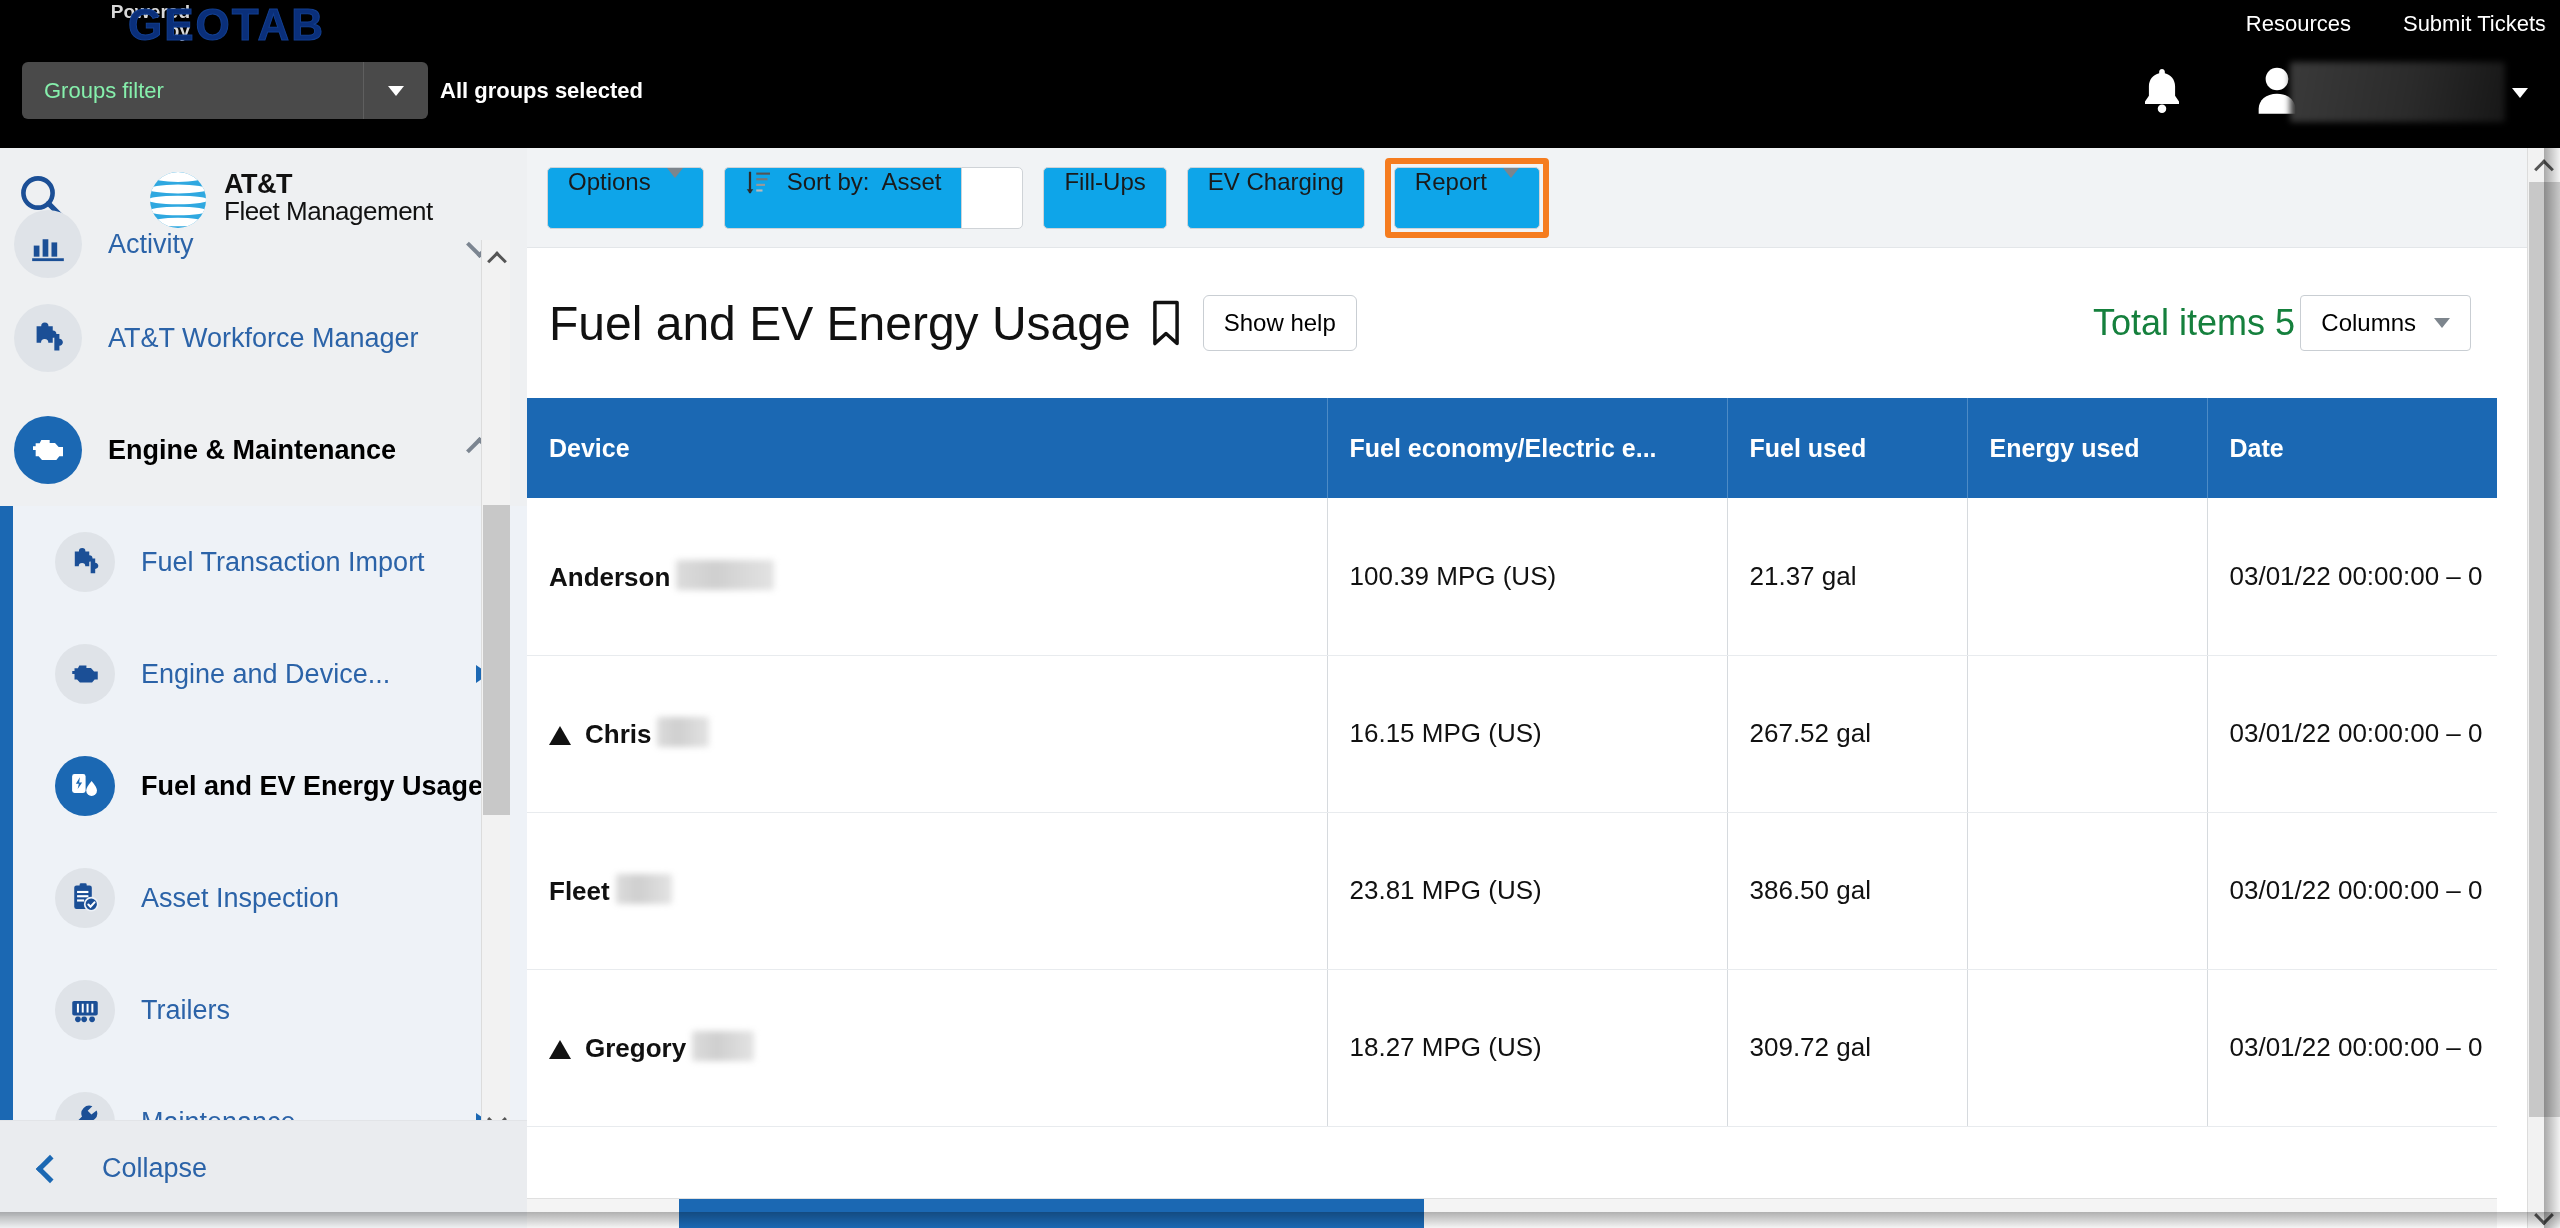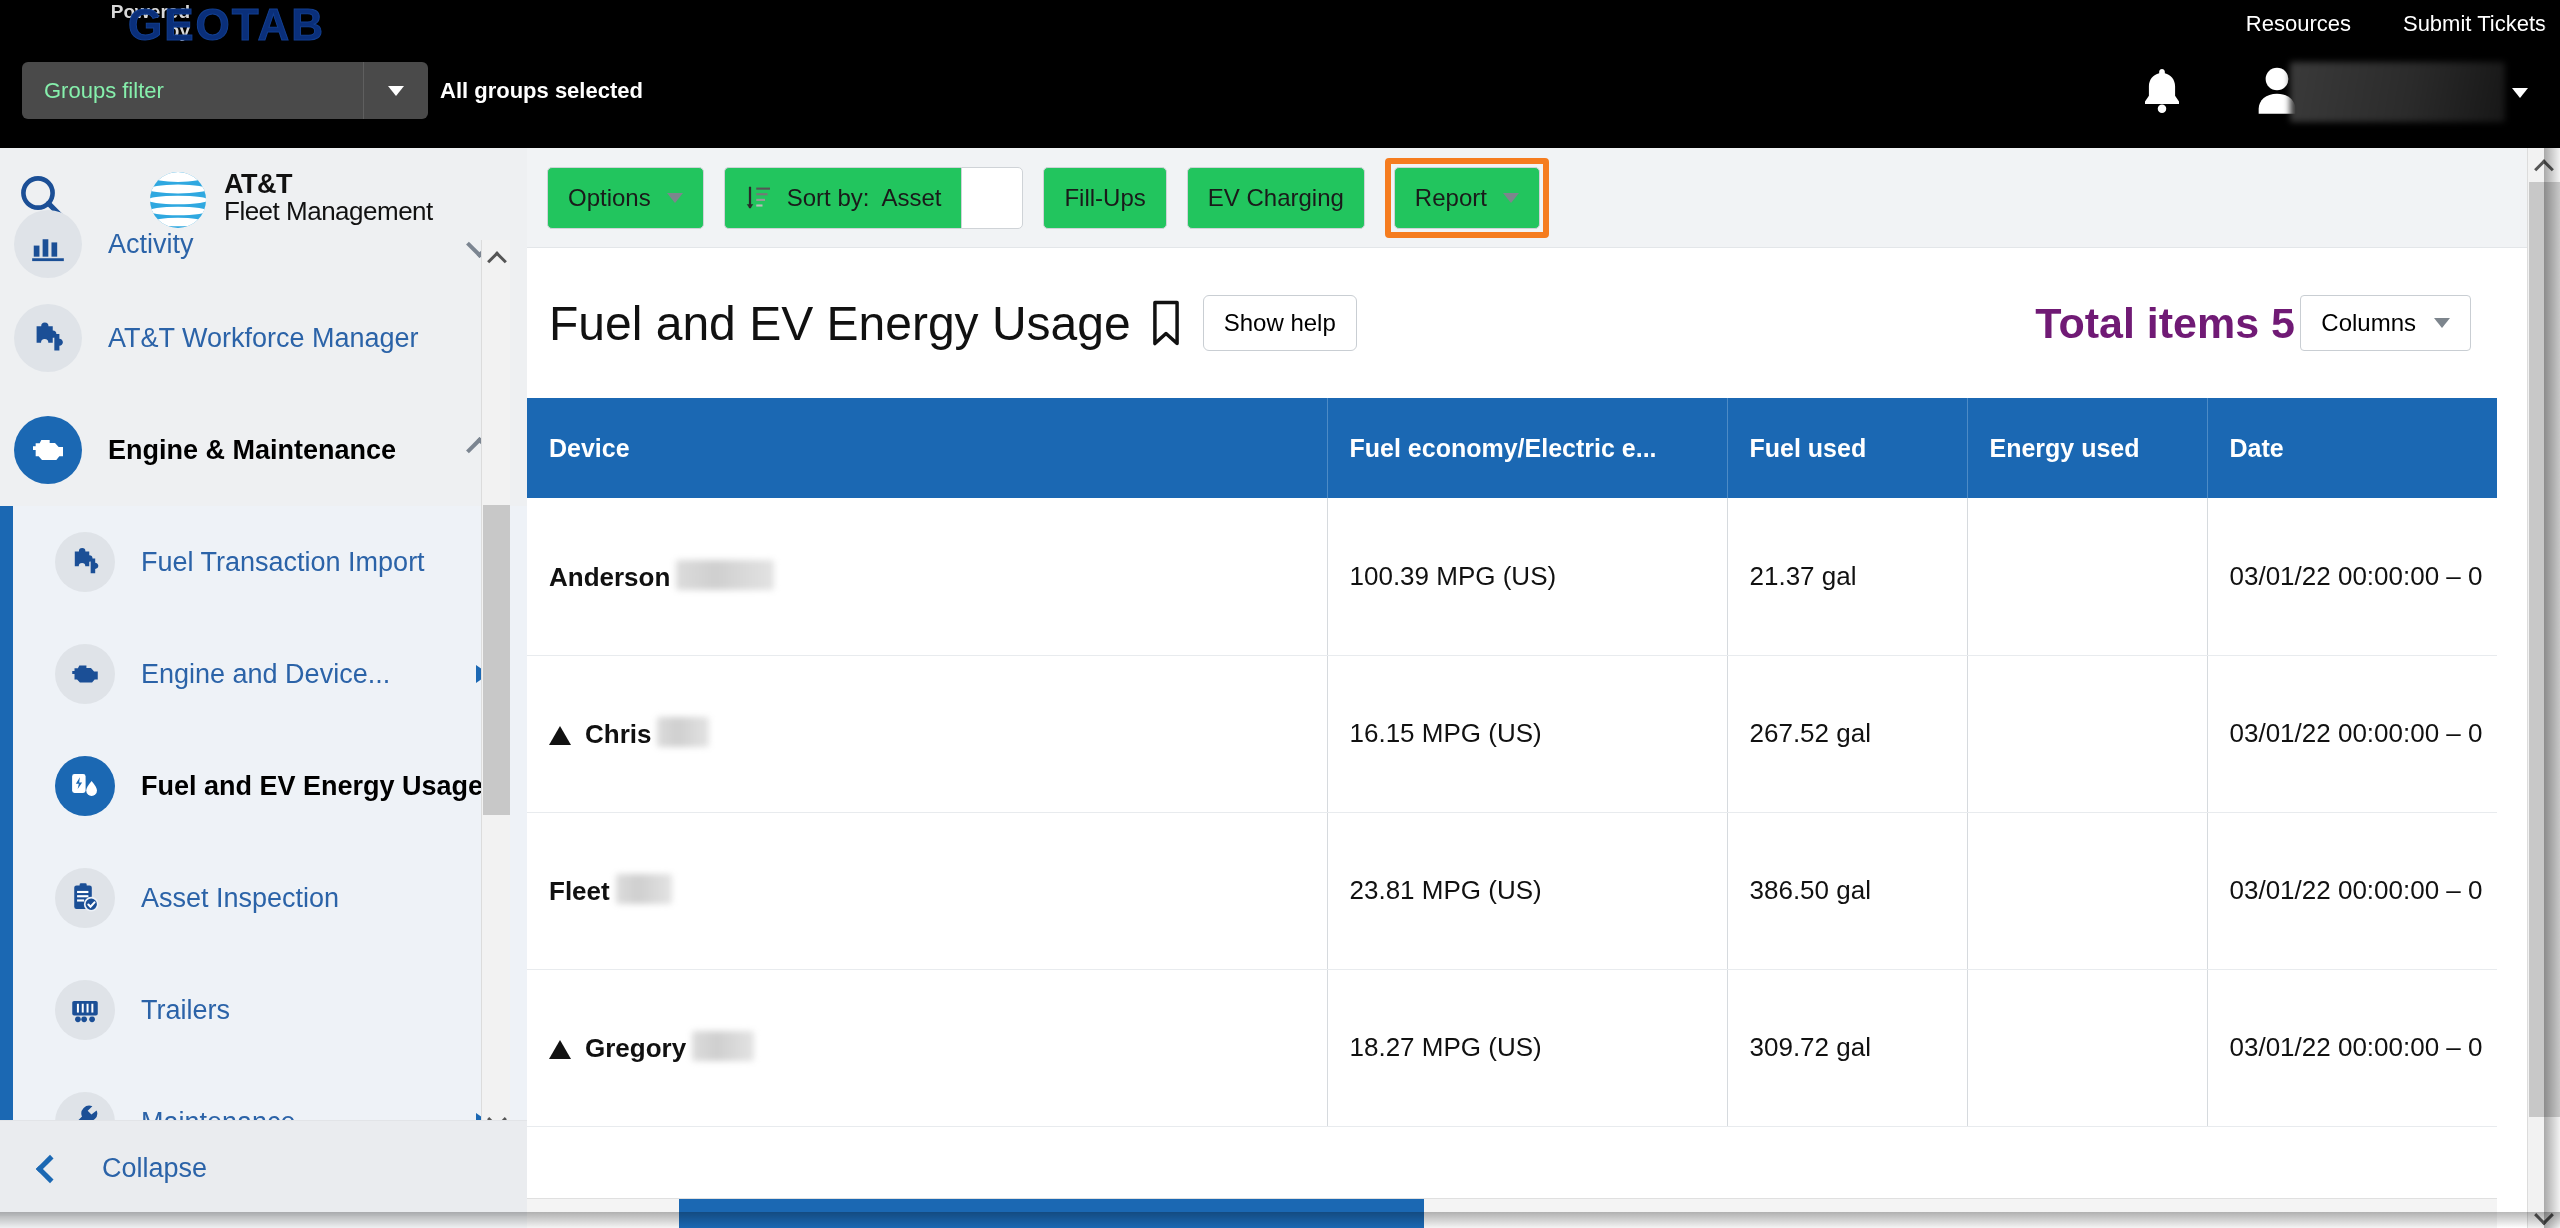--- a/index.html
+++ b/index.html
@@ -143,22 +143,22 @@
   #main {
     position:absolute; left:527px; top:148px; width:2000px; height:1080px;
     background:#ffffff;
   }
   #toolbar {
     position:relative; height: 100px; background:#f1f3f5;
     border-bottom:1px solid #e3e6e9;
     display:flex; align-items:center; padding-left:20px;
   }
   .tb-btn {
-    height: 62px; background:#22c55e; border:1px solid #cfd3d7; border-radius:5px;
-    display:flex; align-items:center; padding: 0 20px; margin-right: 20px;
+    height: 62px; background:#0ea5e9; border:1px solid #cfd3d7; border-radius:5px;
+    display:flex; padding: 0 20px; margin-right: 20px;
     font-size: 24px; color:#1a1a1a; cursor:pointer;
   }
   .tb-btn .cdn {
     width:0;height:0;border-left:8px solid transparent;border-right:8px solid transparent;
     border-top:10px solid #7d858d; margin-left:16px;
   }
   .tb-split { display:flex; margin-right:20px; }
   .tb-split .tb-btn { margin-right:0; border-radius:5px 0 0 5px; border-right:none;}
   .tb-split .tb-btn2 {
     height:62px;background:#fff;border:1px solid #cfd3d7;border-radius:0 5px 5px 0;
@@ -174,21 +174,21 @@
     position:relative; height: 150px; display:flex; align-items:center;
     padding: 0 0 0 22px;
   }
   #page-title { font-size: 48px; color:#111; font-weight:400; }
   #bookmark-icon { margin-left: 16px; }
   #show-help {
     margin-left: 18px; height:56px; border:1px solid #c9ced3; border-radius:6px;
     background:#fff; display:flex;align-items:center;padding:0 20px;font-size:24px;cursor:pointer;
   }
   #total-items {
-    position:absolute; right: 232px; font-size: 43px; color:#701a75;font-weight:bold;
+    position:absolute; right: 232px; font-size: 36px; color:#15803d;
   }
   #columns-btn {
     position:absolute; right: 56px; height:56px;border:1px solid #c9ced3;border-radius:4px;
     background:#fff;display:flex;align-items:center;padding:0 20px;font-size:24px;cursor:pointer;
   }
   #columns-btn .cdn{
     width:0;height:0;border-left:8px solid transparent;border-right:8px solid transparent;
     border-top:10px solid #7d858d; margin-left:18px;
   }
 

